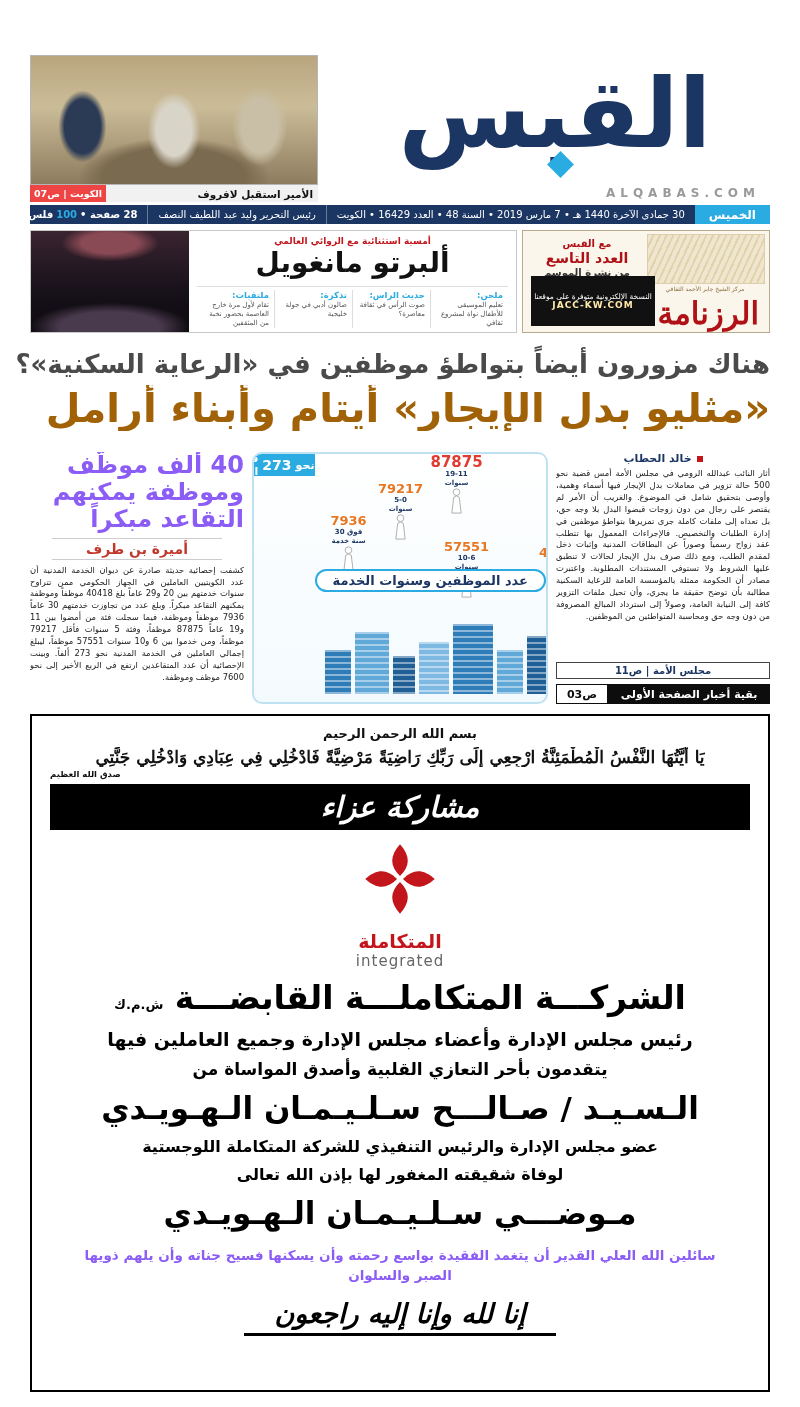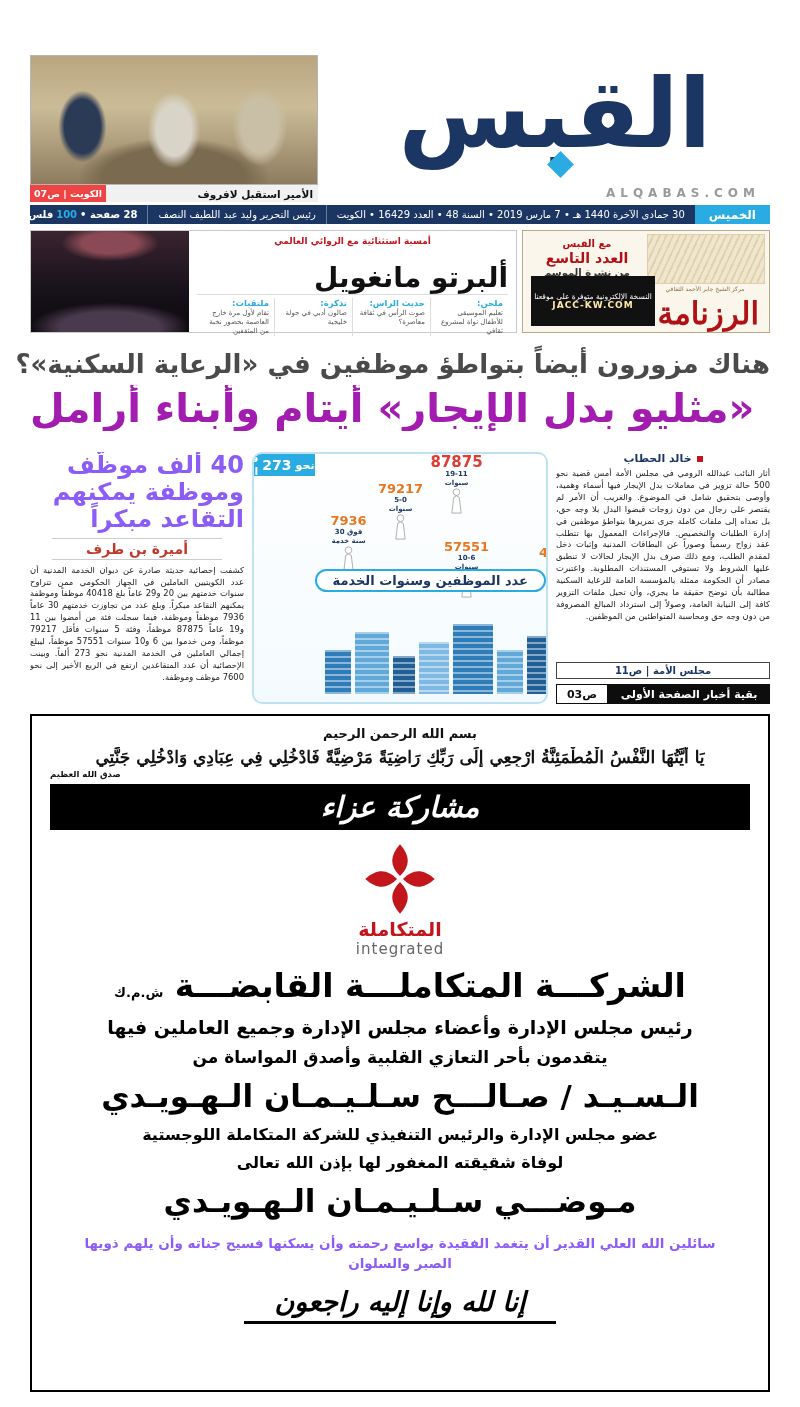--- a/index.html
+++ b/index.html
@@ -42,35 +42,35 @@
   .cal-name { position:absolute; right:10px; bottom:0px; font-size:31px; font-weight:900; color:#b01116; font-family:Liberation Sans, sans-serif; }
   .cal-lines { position:absolute; left:8px; top:7px; width:112px; text-align:center; }
   .cal-l1 { color:#b01116; font-size:10px; font-weight:bold; }
   .cal-l2 { color:#b01116; font-size:14px; font-weight:900; margin-top:1px; }
   .cal-l3 { color:#333; font-size:10px; font-weight:bold; margin-top:1px; }
   .cal-note { position:absolute; left:8px; bottom:6px; width:124px; background:#111; color:#fff; font-size:7.5px; padding:16px 3px; text-align:center; line-height:9px; }
   .cal-site { color:#ffe9a8; font-weight:bold; font-size:9px; direction:ltr; display:block; letter-spacing:1px; }
   .promo-main { flex:1; border:1px solid #c9c9c9; display:flex; background:#fff; }
   .promo-center { flex:1; position:relative; padding:5px 8px 4px; display:flex; flex-direction:column; }
   .promo-kicker { color:#c3161c; font-size:9px; font-weight:bold; text-align:center; }
-  .promo-title { font-size:28px; font-weight:900; color:#111; margin-top:15px; }
+  .promo-title { font-size:28px; font-weight:900; color:#111; text-align:center; margin-top:0; }
   .mini-row { display:flex; margin-top:auto; border-top:1px solid #ddd; padding-top:3px; }
   .mini { flex:1; padding:0 5px; border-left:1px solid #ddd; }
   .mini:last-child { border-left:none; }
   .mini-title { color:#2aabe2; font-size:8.5px; font-weight:bold; }
   .mini-text { color:#555; font-size:7px; line-height:9px; margin-top:1px; }
   .promo-photo { width:158px;
     background:
       radial-gradient(70px 26px at 50% 12%, #8a4a55 0 40%, transparent 70%),
       radial-gradient(100px 30px at 50% 95%, #4a3a4e 0 50%, transparent 80%),
       linear-gradient(180deg,#3a2430 0%,#17111a 60%,#0d0a0e 100%); }
 
   
   .lead-kicker { position:absolute; top:349px; right:30px; left:30px; text-align:right; font-size:26px; color:#4a4a4a; font-weight:600; white-space:nowrap; }
-  .lead-headline { position:absolute; top:385px; right:30px; left:30px; text-align:left; font-size:40px; color:#a21caf; font-weight:900; line-height:1.15; letter-spacing:-1px; white-space:nowrap; overflow:hidden; }
+  .lead-headline { position:absolute; top:385px; right:30px; left:30px; text-align:right; font-size:40px; color:#a16207; font-weight:900; line-height:1.15; letter-spacing:-1px; white-space:nowrap; overflow:hidden; }
 
   
   .stories { position:absolute; top:452px; left:30px; right:30px; height:252px; display:flex; gap:8px; }
   .col-main { width:214px; display:flex; flex-direction:column; overflow:hidden; }
   .byline-main { display:flex; align-items:center; justify-content:center; gap:5px; font-size:11px; font-weight:bold; color:#1c3663; margin-bottom:3px; }
   .byline-mark { width:6px; height:6px; background:#c3161c; display:inline-block; }
   .body-main { font-size:8.4px; line-height:11.9px; text-align:justify; color:#1a1a1a; flex:1; overflow:hidden; }
   .tag-box { border:1px solid #444; text-align:center; font-size:10px; font-weight:bold; color:#1c3663; padding:2px 0; margin-top:4px; }
   .continuation { display:flex; height:20px; margin-top:5px; }
   .cont-label { flex:1; background:#0d0d0d; color:#fff; font-size:11px; font-weight:bold; display:flex; align-items:center; justify-content:center; }
@@ -97,21 +97,21 @@
   .side-body { font-size:8.4px; line-height:11.9px; text-align:justify; color:#1a1a1a; overflow:hidden; }
 
   
   .obituary { position:absolute; top:714px; left:30px; right:30px; height:678px; border:2.5px solid #000; padding:10px 18px; text-align:center; display:flex; flex-direction:column; align-items:center; background:#fff; }
   .ob-basmala { font-size:13px; font-weight:bold; color:#111; }
   .ob-verse { font-family:"DejaVu Serif","Liberation Serif",serif; font-size:17px; font-weight:bold; margin-top:6px; white-space:nowrap; overflow:hidden; max-width:100%; color:#111; }
   .ob-sadaqa { font-size:8.5px; font-weight:bold; align-self:flex-end; margin-top:2px; color:#111; }
   .ob-banner { width:100%; background:#000; color:#fff; margin-top:5px; height:46px; display:flex; align-items:center; justify-content:center;
     font-family:"DejaVu Serif","Liberation Serif",serif; font-style:italic; font-weight:bold; font-size:29px; }
   .ob-logo { margin-top:12px; }
-  .ob-logo-ar { color:#c3161c; font-size:19px; font-weight:900; margin-top:2px; }
+  .ob-logo-ar { color:#c3161c; font-size:19px; font-weight:900; margin-top:14px; }
   .ob-logo-en { color:#666; font-size:15px; direction:ltr; letter-spacing:1px; }
   .ob-company { font-size:33px; font-weight:900; margin-top:8px; color:#000; }
   .ob-company .suffix { font-size:13px; font-weight:bold; }
   .ob-line1 { font-size:19px; font-weight:900; margin-top:11px; color:#000; }
   .ob-line2 { font-size:17px; font-weight:900; margin-top:9px; color:#000; }
   .ob-name { font-size:31px; font-weight:900; margin-top:11px; color:#000; white-space:nowrap; }
   .ob-line3 { font-size:16px; font-weight:900; margin-top:11px; color:#000; }
   .ob-line4 { font-size:16px; font-weight:900; margin-top:9px; color:#000; }
   .ob-closing { font-size:13.5px; font-weight:bold; margin-top:14px; color:#8b5cf6; max-width:660px; line-height:1.5; }
   .ob-istirja { font-family:"DejaVu Serif","Liberation Serif",serif; font-style:italic; font-weight:bold; font-size:27px; margin-top:12px; color:#000;

